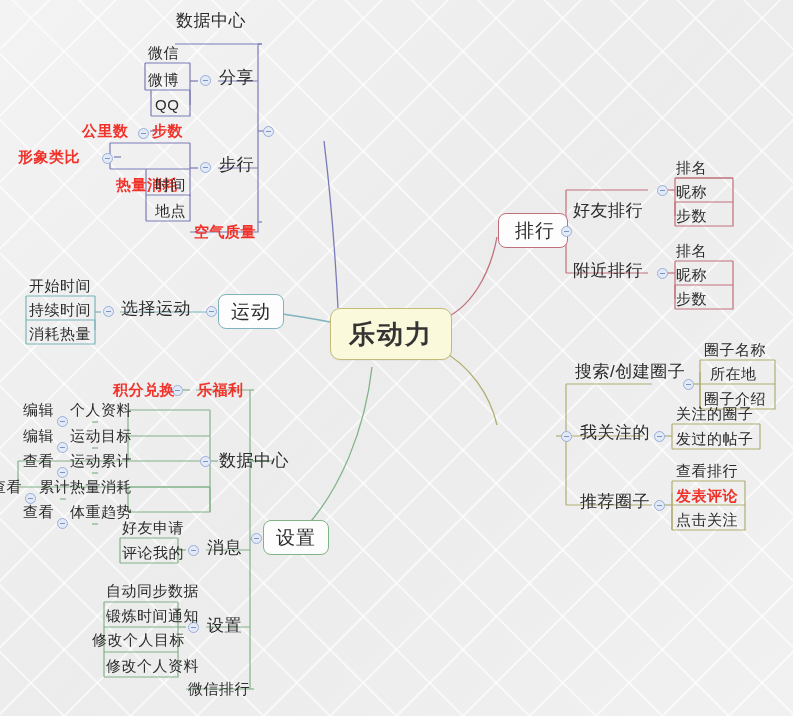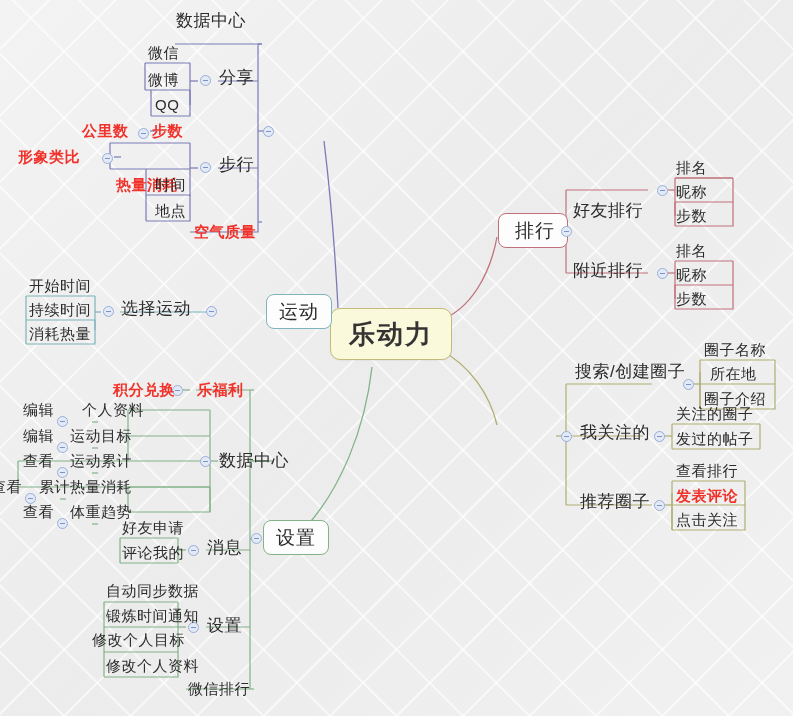--- a/index.html
+++ b/index.html
@@ -29,21 +29,21 @@
     padding:12px 18px;letter-spacing:2px;
     box-shadow:0 1px 1px rgba(0,0,0,.04);
   }
   
   .l1{
     border:1.4px solid #888;background:#fdfdfd;border-radius:8px;
     font-size:19px;padding:7px 12px;letter-spacing:1px;
   }
   .l1.c-home{border-color:#7a7ab8;}
   .l1.c-rank{border-color:#c0707a;}
-  .l1.c-sport{border-color:#7fb3bd;margin-left:48px;}
+  .l1.c-sport{border-color:#7fb3bd;}
   .l1.c-circle{border-color:#b0ae72;}
   .l1.c-set{border-color:#82b287;}
 
   
   .l2{font-size:17px;letter-spacing:.5px;}
   
   .l3{font-size:15px;letter-spacing:.5px;}
   .red{color:#f0322a;font-weight:bold;}
   .l3.red,.l2.red{font-weight:bold;}
 
@@ -388,21 +388,21 @@
   <div class="toggle" style="left:172px;top:385px;"></div>
   <div class="node l3 red" style="left:113px;top:382px;">
     <span class="txt">积分兑换</span>
   </div>
 
   <div class="node l2" style="left:219px;top:452px;">
     <span class="txt">数据中心</span>
   </div>
   <div class="toggle" style="left:200px;top:456px;"></div>
 
-  <div class="node l3" style="left:82px;top:402px;">
+  <div class="node l3" style="left:70px;top:402px;">
     <span class="txt">个人资料</span>
   </div>
   <div class="toggle" style="left:57px;top:416px;"></div>
   <div class="node l3" style="left:23px;top:402px;">
     <span class="txt">编辑</span>
   </div>
 
   <div class="node l3" style="left:70px;top:428px;">
     <span class="txt">运动目标</span>
   </div>

